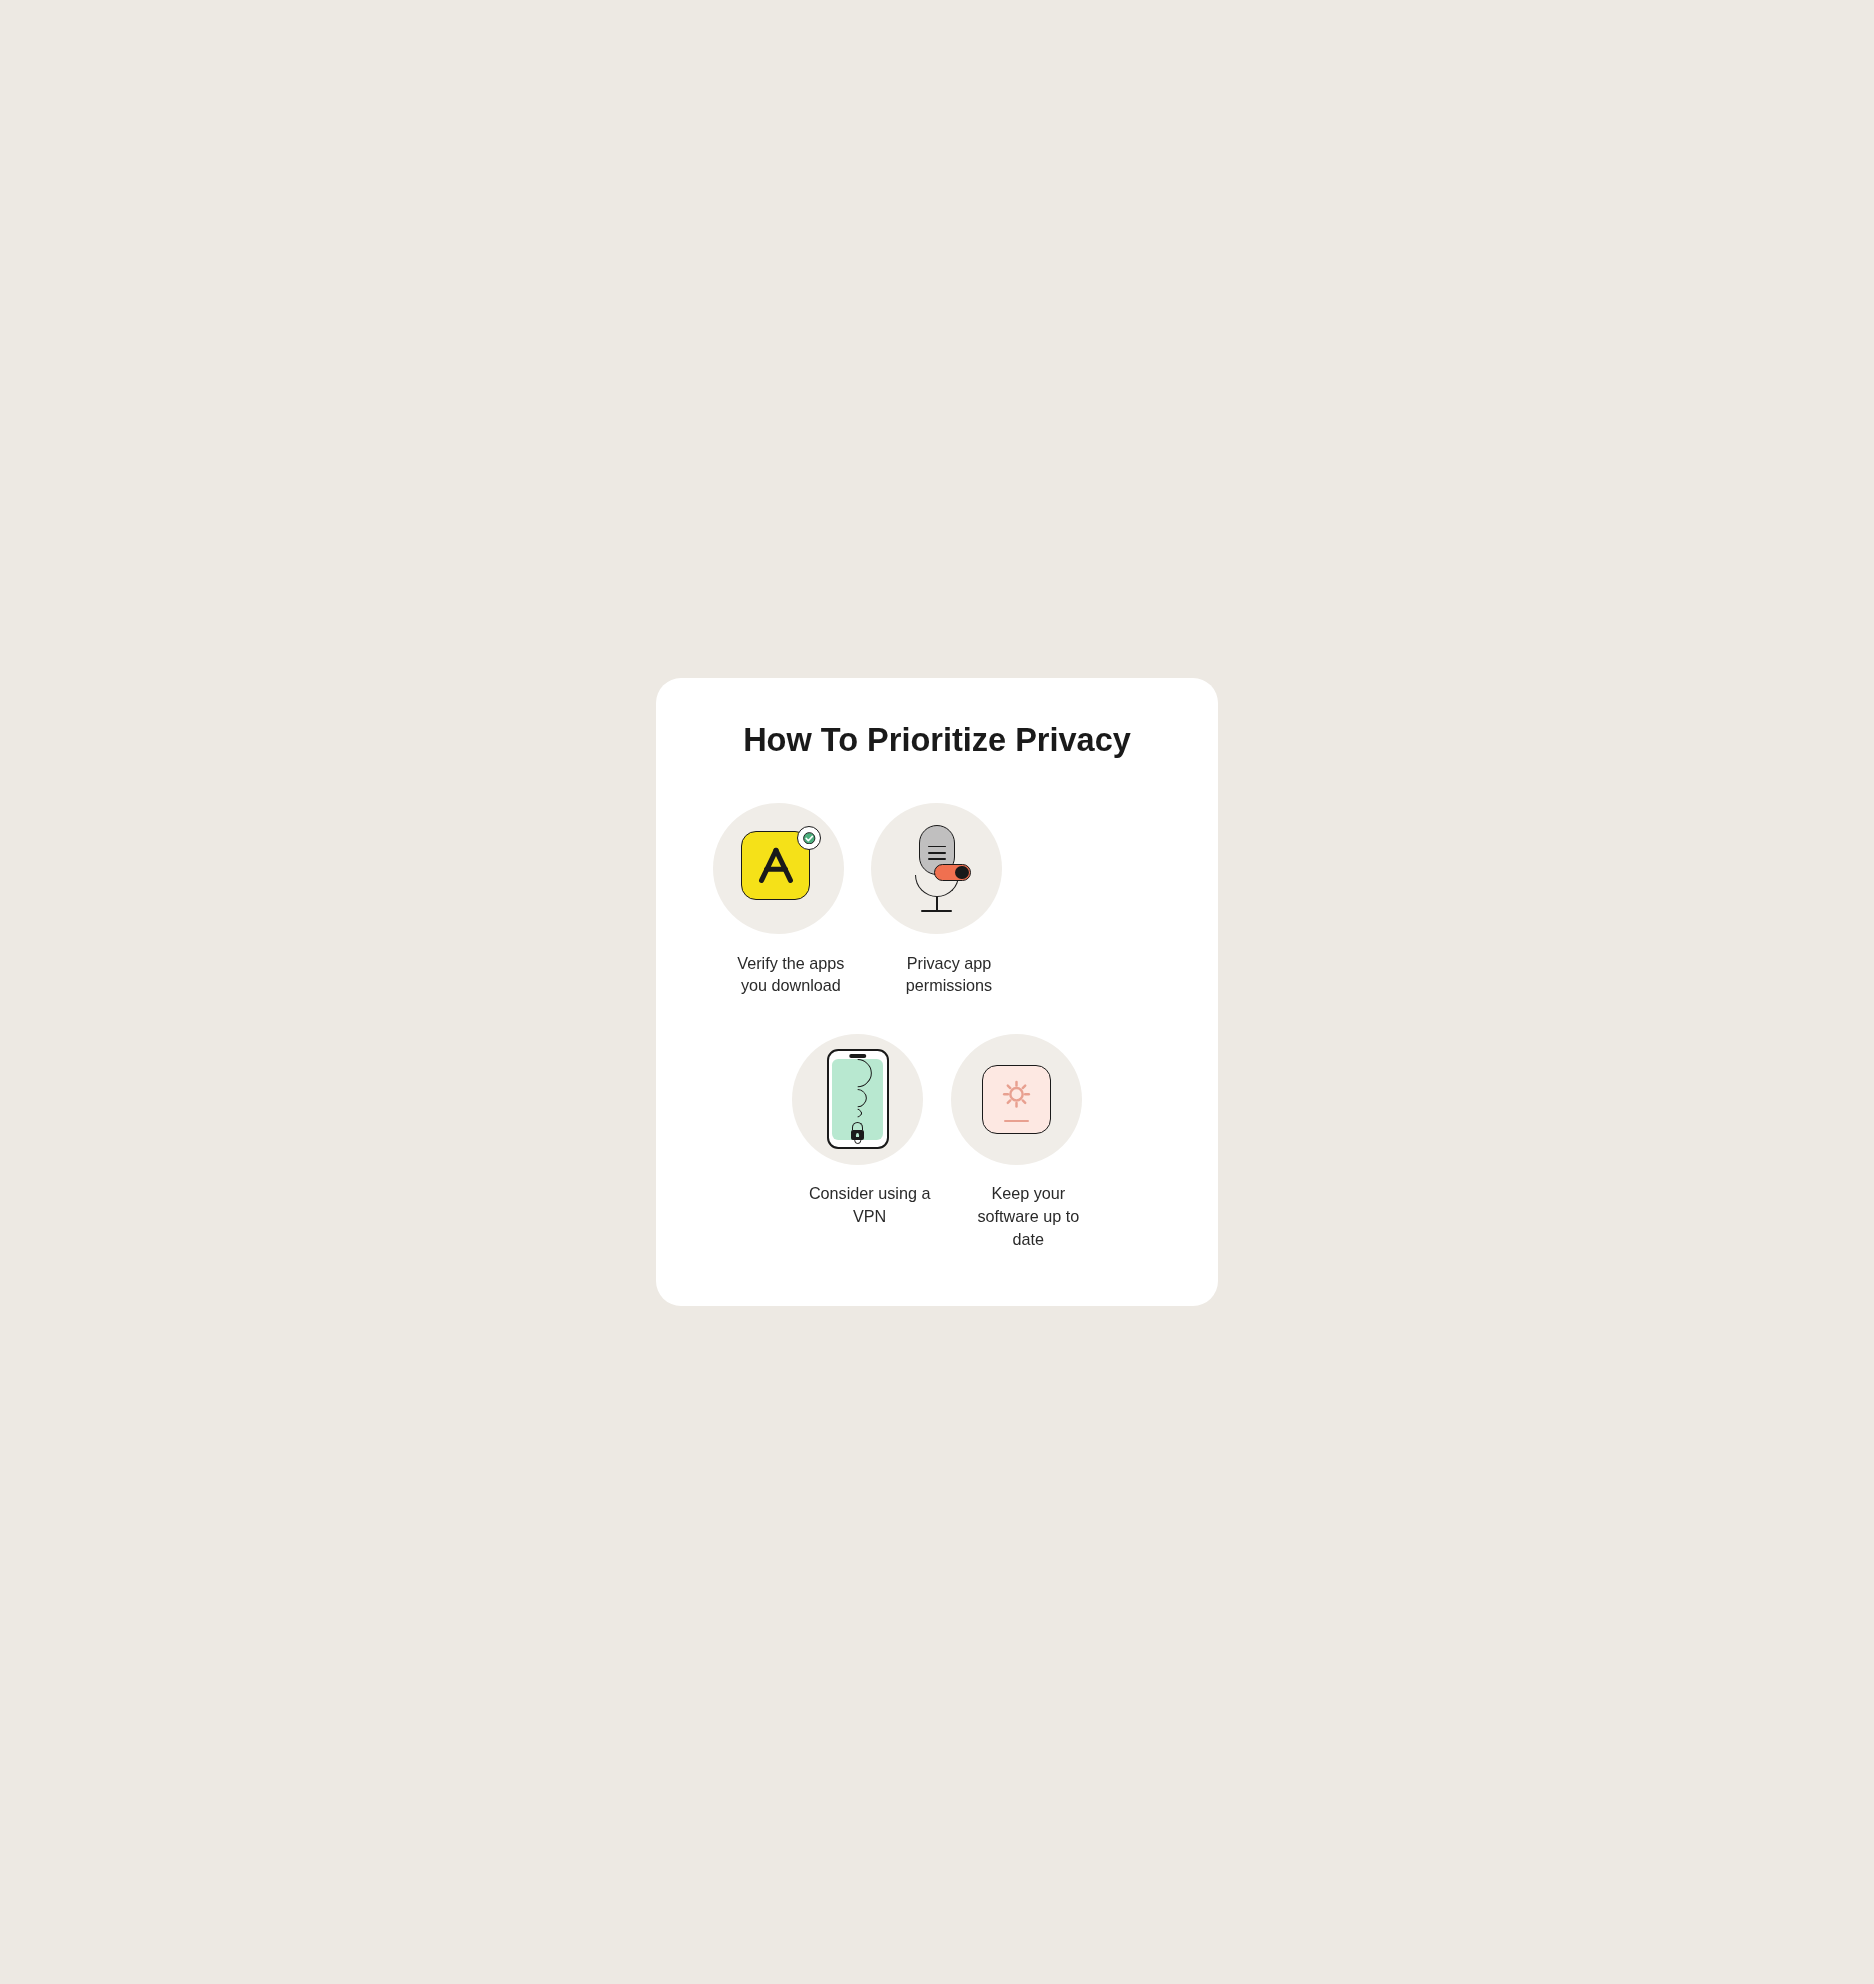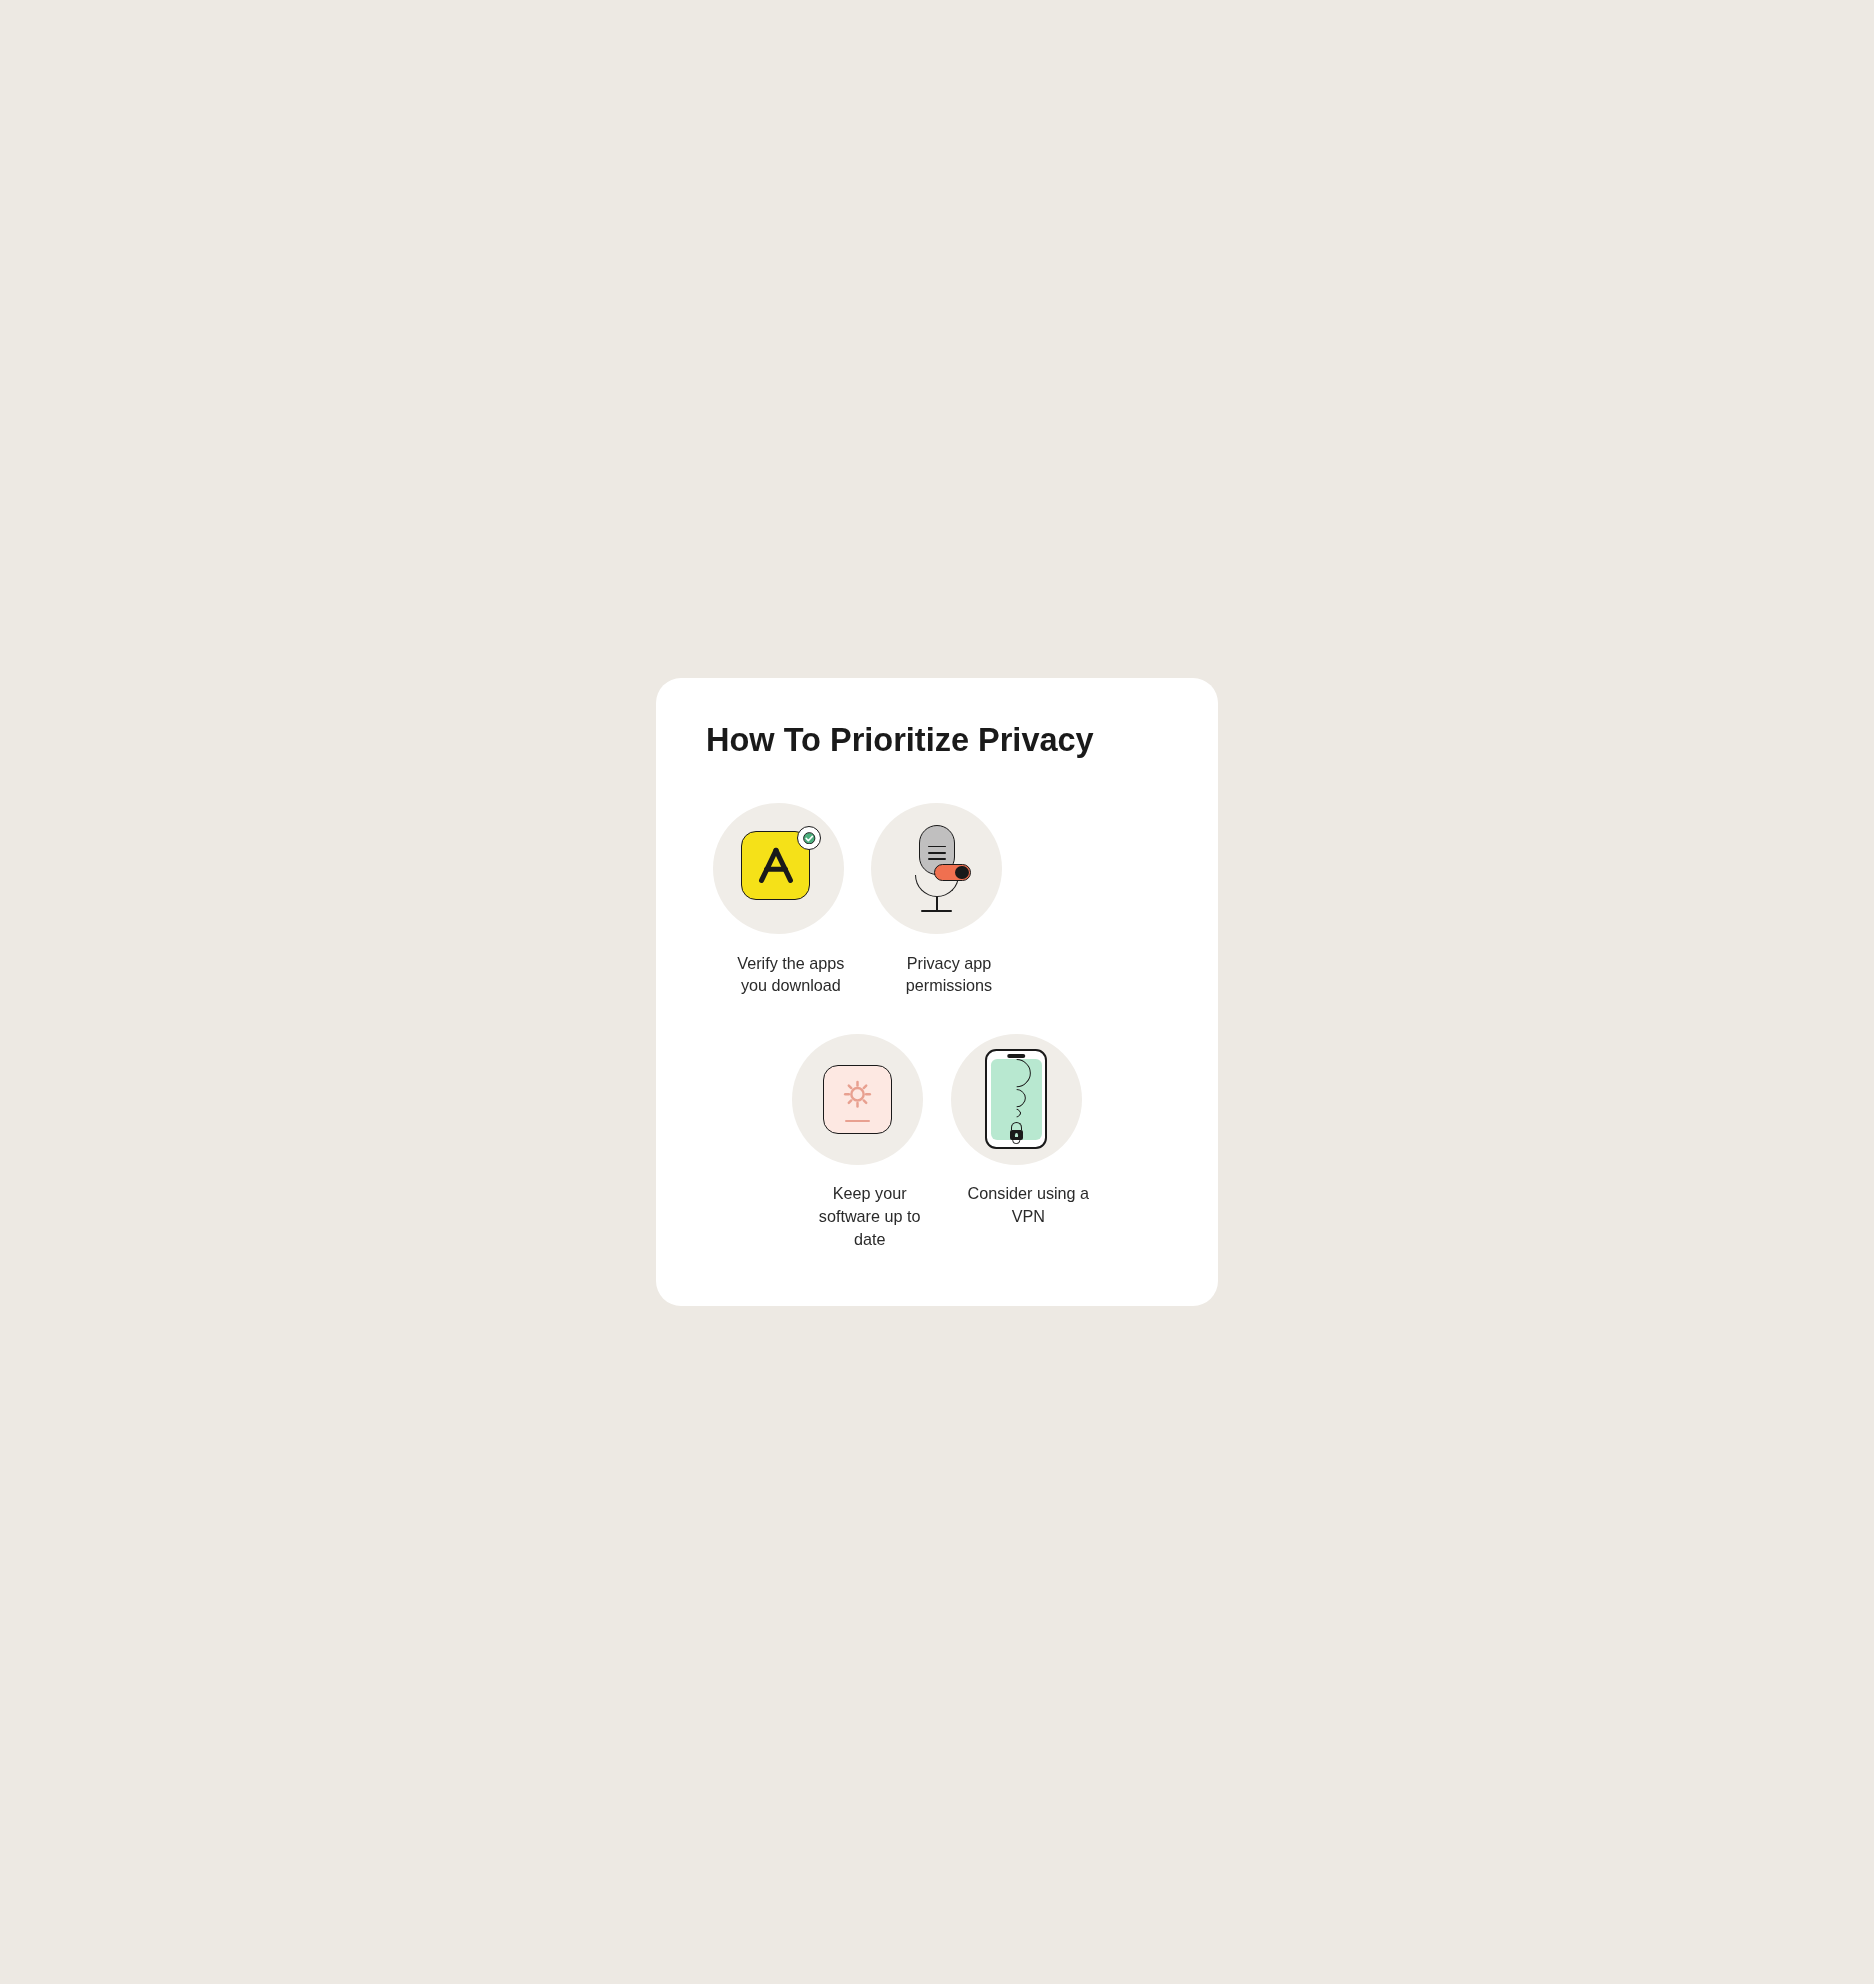--- a/index.html
+++ b/index.html
@@ -16,20 +16,21 @@
 
     .card {
       background: #ffffff;
       border-radius: 25px;
       padding: 44px 50px 56px;
       max-width: 562px;
       width: 100%;
     }
 
     .title {
+      text-align: center;
       font-size: 32.5px;
       font-weight: 900;
       color: #1a1a1a;
       margin-bottom: 44px;
       line-height: 1.15;
     }
 
     .grid {
       display: grid;
       grid-template-columns: repeat(3, 1fr);
@@ -413,20 +414,47 @@
           <div class="mic-stand"></div>
           <div class="mic-base"></div>
         </div>
       </div>
       <span class="item-label">Privacy app permissions</span>
     </div>
 
   </div>
 
   <div class="grid-bottom">
+
+    <div class="item">
+      <div class="icon-circle">
+        <div class="phone-wrap">
+          <div class="phone-outer">
+            <div class="phone-notch"></div>
+            <div class="phone-screen">
+
+              <div class="wifi-signal">
+                <div class="wifi-arc wifi-arc-1"></div>
+                <div class="wifi-arc wifi-arc-2"></div>
+                <div class="wifi-arc wifi-arc-3"></div>
+              </div>
+
+              <div class="lock-icon">
+                <div class="lock-shackle"></div>
+                <div class="lock-body-sm">
+                  <div class="lock-keyhole"></div>
+                </div>
+              </div>
+            </div>
+            <div class="phone-dot"></div>
+          </div>
+        </div>
+      </div>
+      <span class="item-label">Consider using a VPN</span>
+    </div>
 
     <div class="item">
       <div class="icon-circle">
         <div class="gear-wrap">
           <div class="gear-box">
             <svg width="37" height="37" viewBox="0 0 60 60">
               <circle cx="30" cy="28" r="10" fill="none" stroke="#e8a090" stroke-width="4"></circle>
               <g stroke="#e8a090" stroke-width="4" stroke-linecap="round">
                 <line x1="30" y1="8" x2="30" y2="14"></line>
                 <line x1="30" y1="42" x2="30" y2="48"></line>
@@ -437,42 +465,15 @@
                 <line x1="44.14" y1="13.86" x2="40.1" y2="17.9"></line>
                 <line x1="19.9" y1="38.1" x2="15.86" y2="42.14"></line>
               </g>
             </svg>
             <div class="gear-line"></div>
           </div>
         </div>
       </div>
       <span class="item-label">Keep your software up to date</span>
     </div>
-
-    <div class="item">
-      <div class="icon-circle">
-        <div class="phone-wrap">
-          <div class="phone-outer">
-            <div class="phone-notch"></div>
-            <div class="phone-screen">
-
-              <div class="wifi-signal">
-                <div class="wifi-arc wifi-arc-1"></div>
-                <div class="wifi-arc wifi-arc-2"></div>
-                <div class="wifi-arc wifi-arc-3"></div>
-              </div>
-
-              <div class="lock-icon">
-                <div class="lock-shackle"></div>
-                <div class="lock-body-sm">
-                  <div class="lock-keyhole"></div>
-                </div>
-              </div>
-            </div>
-            <div class="phone-dot"></div>
-          </div>
-        </div>
-      </div>
-      <span class="item-label">Consider using a VPN</span>
-    </div>
   </div>
 </div>
 
 
 </body></html>

